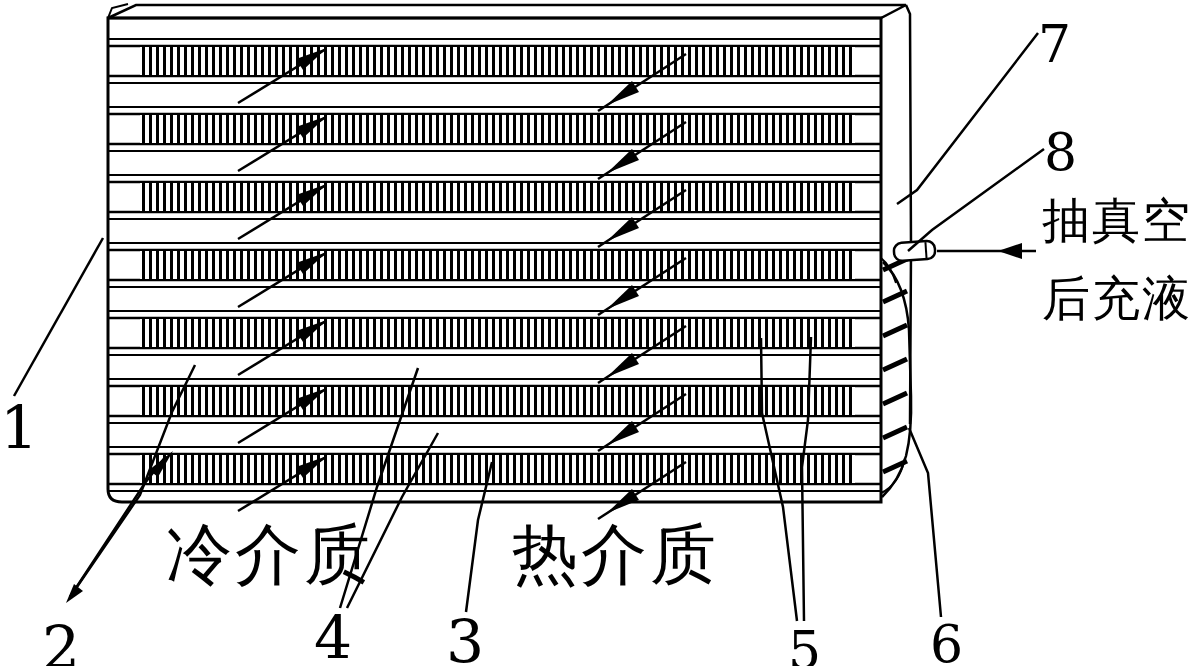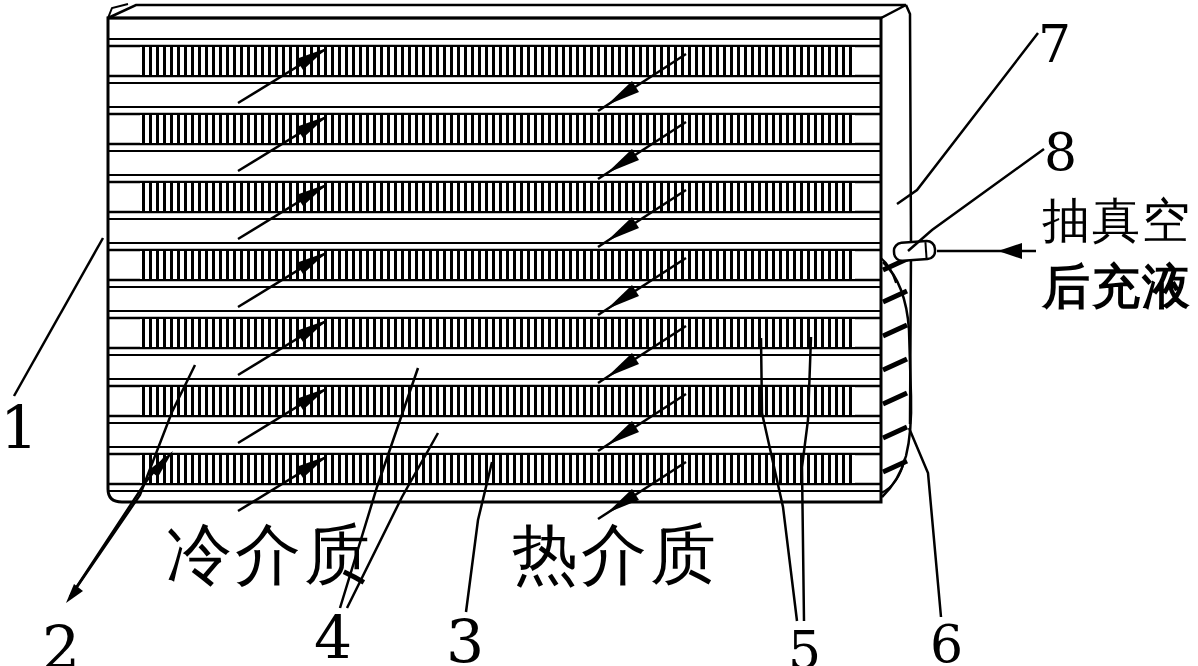--- a/index.html
+++ b/index.html
@@ -157,14 +157,14 @@
   <div class="lbl num" style="left:446px;top:612px;">3</div>
   <div class="lbl num" style="left:314px;top:608px;">4</div>
   <div class="lbl num-sm lbl" style="left:788px;top:624px;">5</div>
   <div class="lbl num-sm lbl" style="left:930px;top:618px;">6</div>
   <div class="lbl num-sm lbl" style="left:1038px;top:18px;">7</div>
   <div class="lbl num-sm lbl" style="left:1044px;top:126px;">8</div>
 
   <div class="lbl cjk" style="left:166px;top:522px;">冷介质</div>
   <div class="lbl cjk" style="left:512px;top:522px;">热介质</div>
   <div class="lbl cjk-sm" style="left:1042px;top:196px;">抽真空</div>
-  <div class="lbl cjk-sm" style="left:1042px;top:262px;font-weight:bold;">后充液</div>
+  <div class="lbl cjk-sm" style="left:1042px;top:274px;">后充液</div>
 </div>
 
 </body></html>

